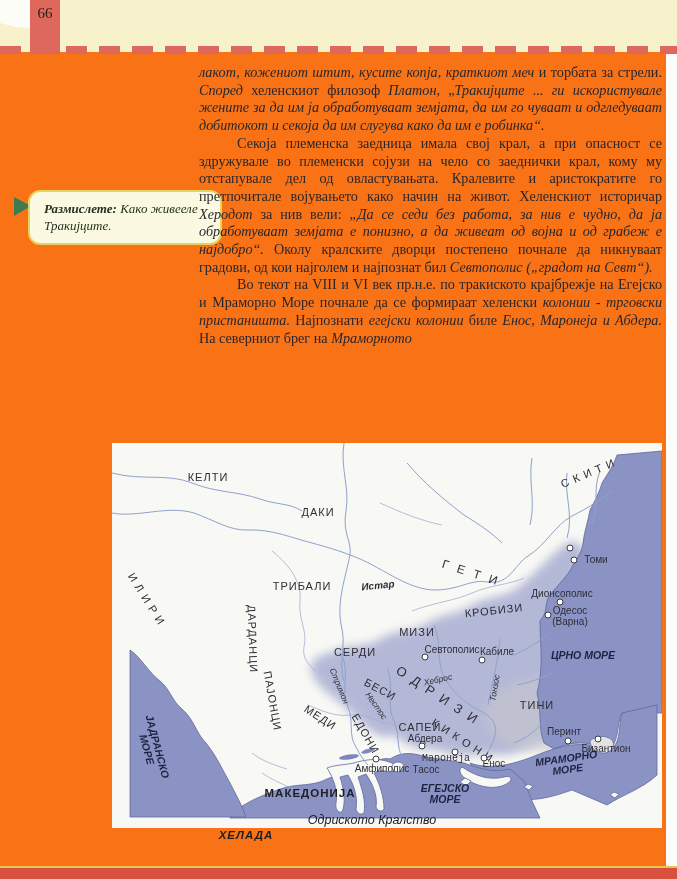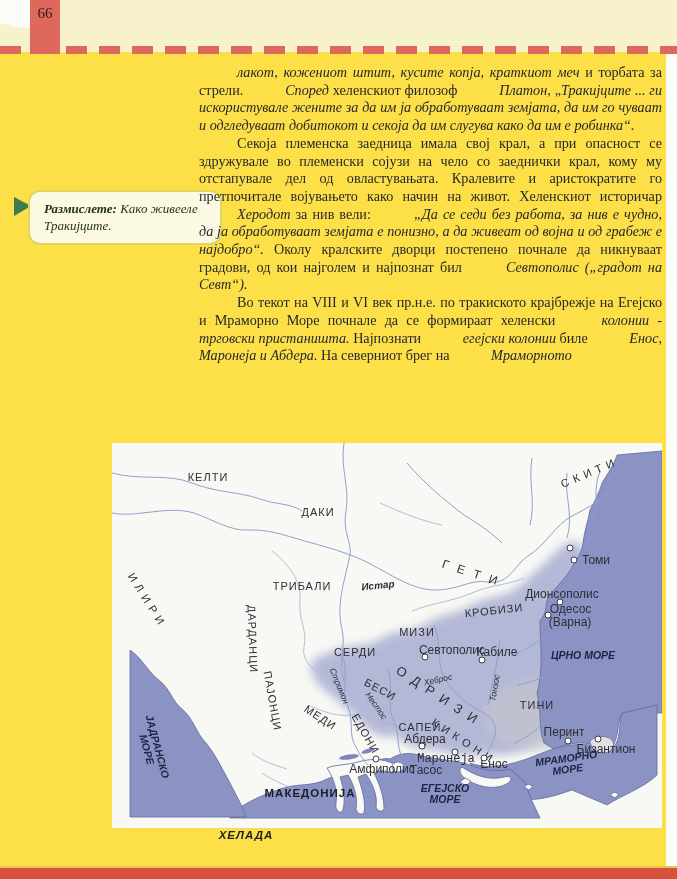--- a/index.html
+++ b/index.html
@@ -1,16 +1,16 @@
 <!DOCTYPE html>
 <html><head>
 <meta charset="utf-8">
 <style>
   html,body{margin:0;padding:0;background:#ffffff;}
-  .page{position:relative;width:677px;height:879px;background:#fde047;overflow:hidden;
+  .page{position:relative;width:677px;height:879px;background:#f97316;overflow:hidden;
         font-family:"Liberation Serif", serif;}
   
   .top-band{position:absolute;left:0;top:0;width:677px;height:52px;background:#f7f2cb;}
   .corner-curl{position:absolute;left:-30px;top:-34px;width:90px;height:60px;background:#fdfdf8;
         border-radius:50%;transform:rotate(18deg);}
   .red-tab{position:absolute;left:30px;top:0;width:30px;height:54px;background:#df685c;}
   .page-num{position:absolute;left:30px;top:5px;width:30px;text-align:center;
         font-size:15px;color:#2f2119;}
   .header-title{position:absolute;right:28px;top:13px;font-size:17px;font-style:italic;
         color:#46372c;letter-spacing:.5px;}
@@ -26,33 +26,33 @@
         font-size:13px;line-height:17px;font-style:italic;color:#24321f;}
   .think-box .lead{font-weight:bold;}
   .think-arrow{position:absolute;left:14px;top:197px;width:0;height:0;
         border-left:17px solid #3e7c50;border-top:9px solid rgba(0,0,0,0);
         border-bottom:10px solid rgba(0,0,0,0);}
   
   .content{position:absolute;left:199px;top:64px;width:463px;font-size:14.2px;
         line-height:17.7px;color:#26262e;text-align:justify;}
   .content p{margin:0;}
   .content p.ind{text-indent:38px;}
-  .it{font-style:italic;margin-left:38px;}
+  .it{font-style:italic;}
   .section-heading{margin:7px 0 9px 0;text-align:center;font-weight:bold;
         font-size:14.8px;letter-spacing:.4px;color:#1e1e26;}
   
   .map{position:absolute;left:112px;top:443px;width:550px;height:385px;background:#f8f8f4;}
   .map svg{position:absolute;left:0;top:0;}
   .map-label{position:absolute;font-family:"Liberation Sans",sans-serif;color:#2e2e36;
         white-space:pre-line;text-align:center;line-height:1.05;}
   .tribe{font-size:11px;letter-spacing:1px;}
   .sp{letter-spacing:5px;}
   .sp2{letter-spacing:9px;font-size:12px;}
   .big-sp{font-size:13px;letter-spacing:8px;}
-  .city{font-size:12px;letter-spacing:0;text-align:right;}
+  .city{font-size:10px;letter-spacing:0;}
   .river{font-size:8.5px;font-style:italic;}
   .river-big{font-size:10px;font-style:italic;font-weight:bold;}
   .sea{font-size:10.5px;font-weight:bold;font-style:italic;color:#1e2340;}
   .region{font-size:11.5px;font-weight:bold;letter-spacing:1px;color:#1e1e26;margin-top:32px;}
   .region.i{font-style:italic;}
   .city-dot{position:absolute;width:5px;height:5px;border:1px solid #3a3a46;border-radius:50%;
         background:#ffffff;transform:translate(-50%,-50%);}
   .map-caption{position:absolute;left:150px;top:370px;width:220px;text-align:center;
         font-family:"Liberation Sans",sans-serif;font-style:italic;font-size:12.5px;color:#20202a;}
 </style>
@@ -145,20 +145,21 @@
         <path d="M238,112 C232,140 224,162 230,186 C234,204 226,218 232,238"></path>
         <path d="M230,212 C238,230 228,248 236,264 C242,278 236,292 244,304 C248,312 252,318 256,322"></path>
         <path d="M276,226 C282,246 274,262 282,278 C288,292 284,302 290,314"></path>
         <path d="M322,182 C330,200 324,218 332,234 C342,252 356,262 372,270 C382,276 386,284 382,296 C378,306 374,312 372,314"></path>
         <path d="M388,196 C386,220 380,240 376,262"></path>
         <path d="M438,190 C428,198 415,206 402,212"></path>
         <path d="M440,230 C428,236 416,240 405,242"></path>
         <path d="M430,280 C422,290 412,296 402,300"></path>
       </g>
     </svg>
+    <div class="map-caption">Одриското Кралство</div>
   <div class="map-label tribe" style="left: 96px; top: 35px; transform: translate(-50%, -50%);">КЕЛТИ</div>
       <div class="map-label tribe" style="left: 206px; top: 70px; transform: translate(-50%, -50%);">ДАКИ</div>
       <div class="map-label tribe sp" style="left: 478px; top: 30px; transform: translate(-50%, -50%) rotate(-23deg);">СКИТИ</div>
       <div class="map-label tribe sp" style="left: 35px; top: 158px; transform: translate(-50%, -50%) rotate(58deg);">ИЛИРИ</div>
       <div class="map-label tribe" style="left: 190px; top: 144px; transform: translate(-50%, -50%);">ТРИБАЛИ</div>
       <div class="map-label river-big" style="left: 266px; top: 143px; transform: translate(-50%, -50%) rotate(-6deg);">Истар</div>
       <div class="map-label tribe sp2" style="left: 362px; top: 131px; transform: translate(-50%, -50%) rotate(18deg);">ГЕТИ</div>
       <div class="map-label tribe" style="left: 140px; top: 196px; transform: translate(-50%, -50%) rotate(88deg);">ДАРДАНЦИ</div>
       <div class="map-label tribe" style="left: 160px; top: 258px; transform: translate(-50%, -50%) rotate(80deg);">ПАЈОНЦИ</div>
       <div class="map-label tribe" style="left: 382px; top: 168px; transform: translate(-50%, -50%) rotate(-6deg);">КРОБИЗИ</div>

